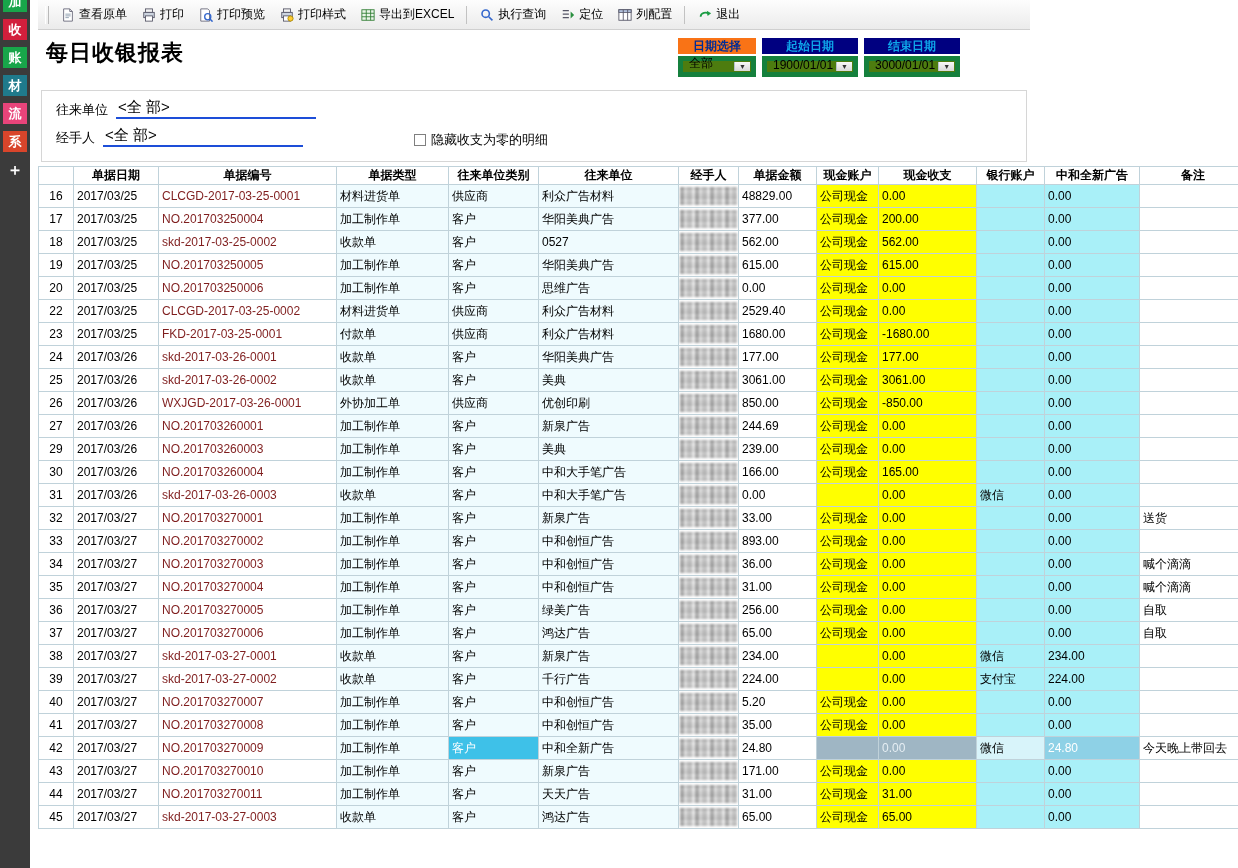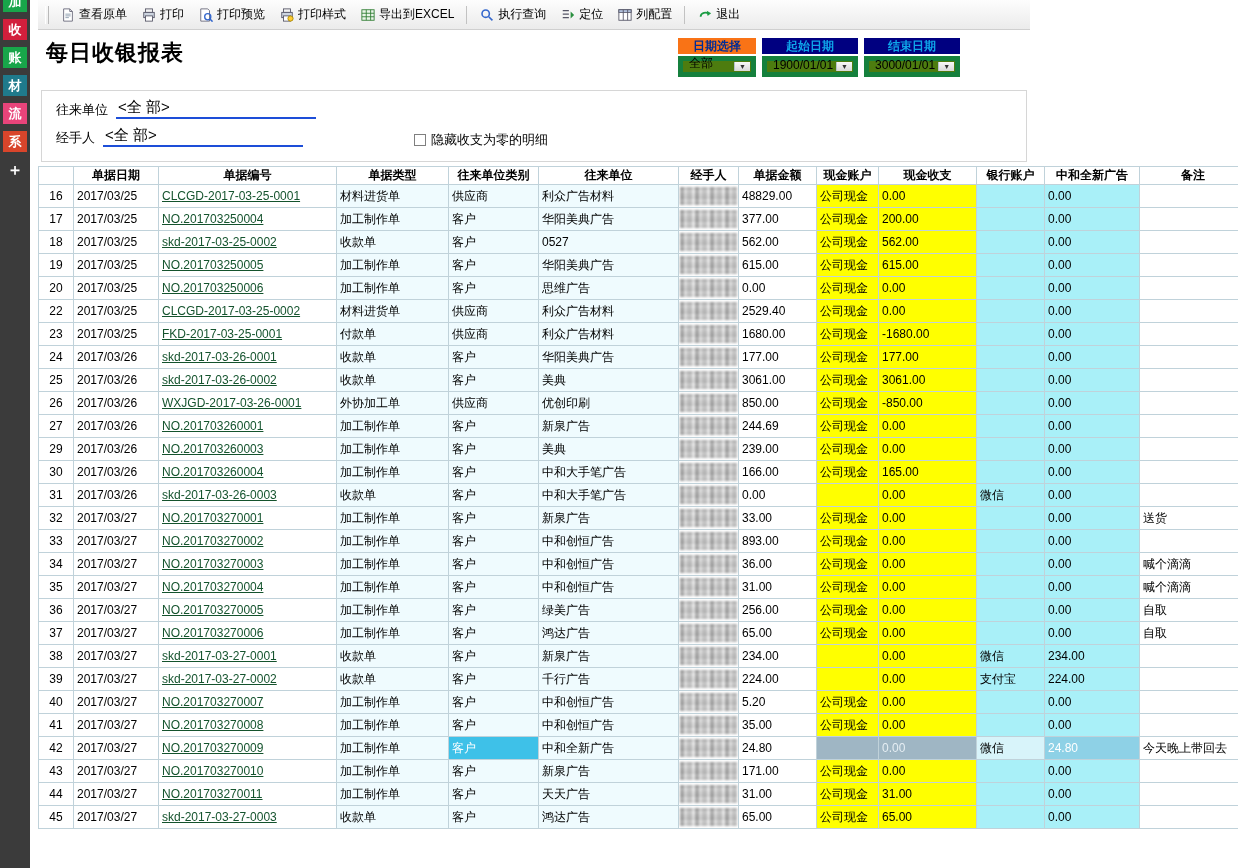--- a/index.html
+++ b/index.html
@@ -52,21 +52,21 @@
 
 
 table{border-collapse:collapse;table-layout:fixed;width:1208px;}
 th,td{border:1px solid #c0d2da;height:22px;padding:0 3px;font-size:12px;overflow:hidden;
   white-space:nowrap;text-align:left;}
 th{height:18px;font-weight:bold;text-align:center;background:#fff;margin-top:8px;}
 td.c-num{text-align:center;}
 .c-type,.c-cat,.c-partner{background:#effbfe;}
 .c-cashacct,.c-cashflow{background:#ffff00;}
 .c-bankacct,.c-bankflow{background:#a9f0f8;}
-.doclink{color:#14532d;text-decoration:underline;cursor:pointer;}
+.doclink{color:#7f1d1d;cursor:pointer;}
 td.c-handler{padding:0;}
 .blurband{height:18px;margin:2px 1px;filter:blur(1.1px);
   background-image:
    repeating-linear-gradient(90deg,rgba(130,130,130,.55) 0 4px,rgba(215,215,215,.55) 4px 7px,rgba(170,170,170,.55) 7px 12px,rgba(235,235,235,.55) 12px 15px),
    repeating-linear-gradient(0deg,#cfcfcf 0 3px,#e8e8e8 3px 6px,#bfbfbf 6px 9px);}
 tr.selected .c-cat{background:#3ec1e8;color:#fff;}
 tr.selected .c-cashacct,tr.selected .c-cashflow{background:#9fb6c4;color:#e6eef3;}
 tr.selected .c-bankflow{background:#8ed1e6;color:#fff;}
 tr.selected .c-bankacct{background:#d8f4fa;}
 </style>

